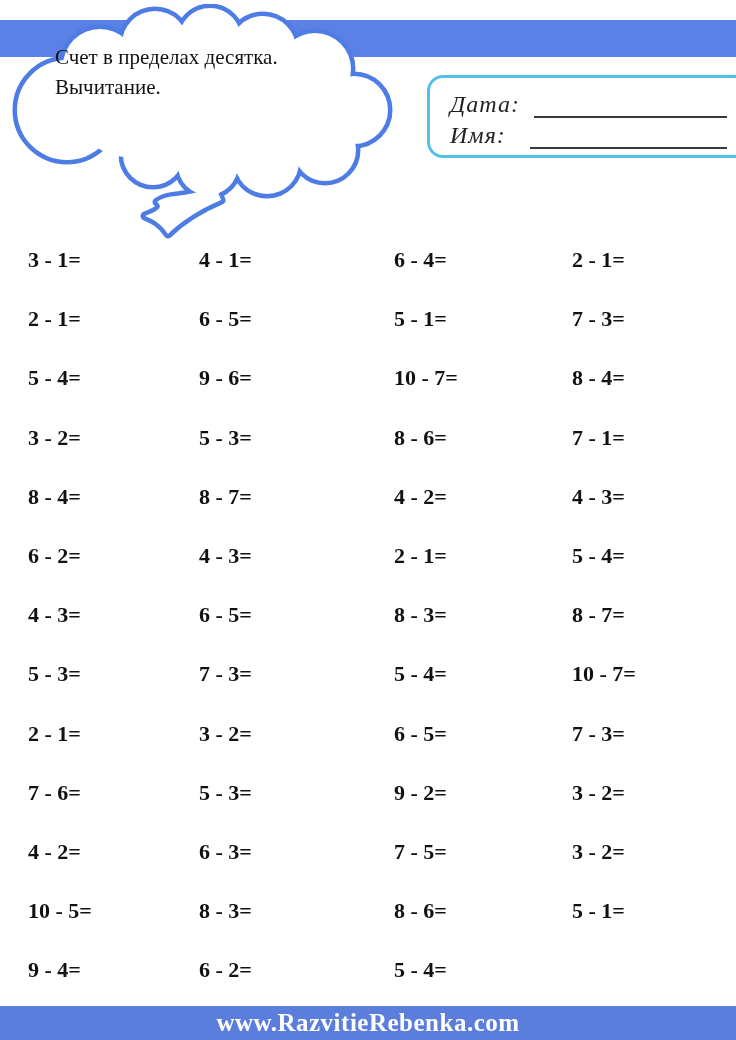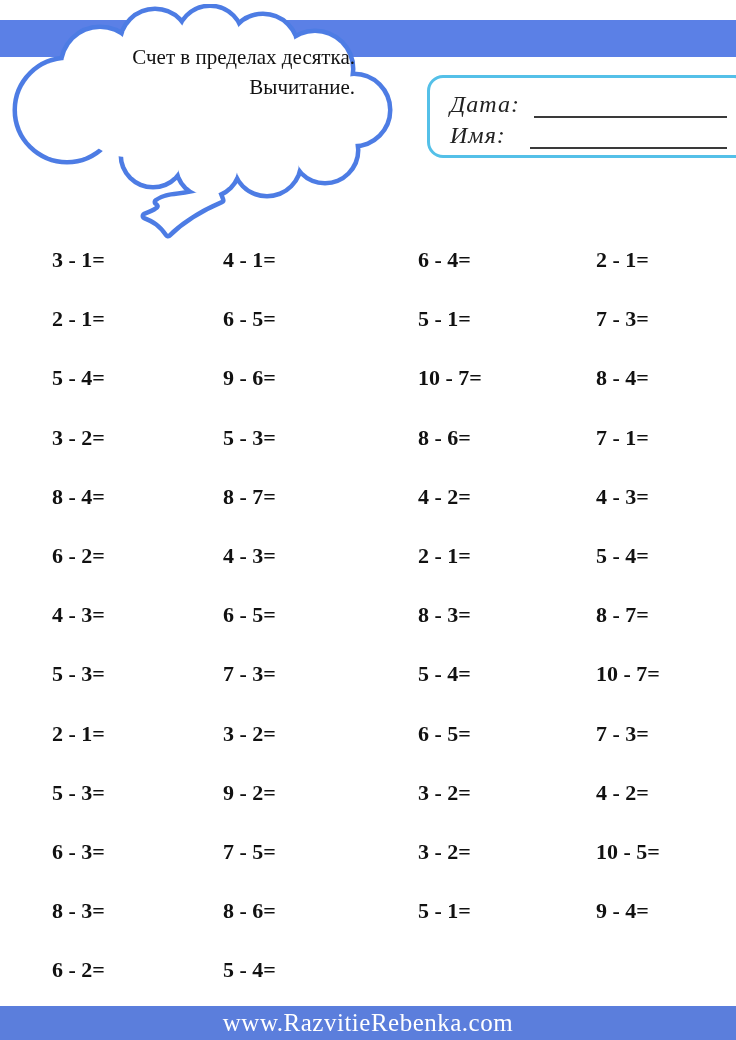--- a/index.html
+++ b/index.html
@@ -12,21 +12,21 @@
   }
   .top-band{
     position:absolute;left:0;top:20px;width:736px;height:37px;
     background:#5b80e6;
   }
   .cloud-svg{
     position:absolute;left:5px;top:4px;width:390px;height:245px;
   }
   .cloud-title{
     position:absolute;left:55px;top:42px;width:300px;
-    text-align:right;
+    text-align:left;
     font-size:21px;line-height:30px;color:#111;
   }
   .info-box{
     position:absolute;left:427px;top:75px;width:323px;height:83px;
     box-sizing:border-box;
     border:3px solid #54c0e8;border-radius:16px;
     background:#fff;
     padding:9px 16px 0 20px;
   }
   .info-row{
@@ -42,39 +42,39 @@
   .info-line{
     flex:1 1 auto;
     border-bottom:2px solid #3a3a3a;
     height:24px;
     margin-left:14px;margin-right:4px;
   }
   .info-row.name .info-line{margin-left:24px;}
   .problems-grid{
     position:absolute;left:0;top:247px;width:736px;
     box-sizing:border-box;
-    padding-left:52px;
+    padding-left:28px;
     display:grid;
     grid-template-columns:171px 195px 178px auto;
     grid-auto-rows:59.2px;
   }
   .problem{
     font-weight:bold;
     font-size:22px;line-height:26px;
     color:#111;
     white-space:pre;
   }
   .footer-band{
     position:absolute;left:0;bottom:0;width:736px;height:34px;
     background:#5b7edc;
     text-align:center;
   }
   .footer-text{
     color:#ffffff;
-    font-weight:normal;
+    font-weight:bold;
     font-size:25px;line-height:34px;
     letter-spacing:0.5px;
   }
 </style>
 </head>
 <body>
 
 <div class="page">
 
   <div class="top-band"></div>
@@ -159,20 +159,21 @@
       <div class="problem">8 - 3=</div>
       <div class="problem">8 - 7=</div>
       <div class="problem">5 - 3=</div>
       <div class="problem">7 - 3=</div>
       <div class="problem">5 - 4=</div>
       <div class="problem">10 - 7=</div>
       <div class="problem">2 - 1=</div>
       <div class="problem">3 - 2=</div>
       <div class="problem">6 - 5=</div>
       <div class="problem">7 - 3=</div>
+      <div class="problem">7 - 6=</div>
       <div class="problem">5 - 3=</div>
       <div class="problem">9 - 2=</div>
       <div class="problem">3 - 2=</div>
       <div class="problem">4 - 2=</div>
       <div class="problem">6 - 3=</div>
       <div class="problem">7 - 5=</div>
       <div class="problem">3 - 2=</div>
       <div class="problem">10 - 5=</div>
       <div class="problem">8 - 3=</div>
       <div class="problem">8 - 6=</div>

